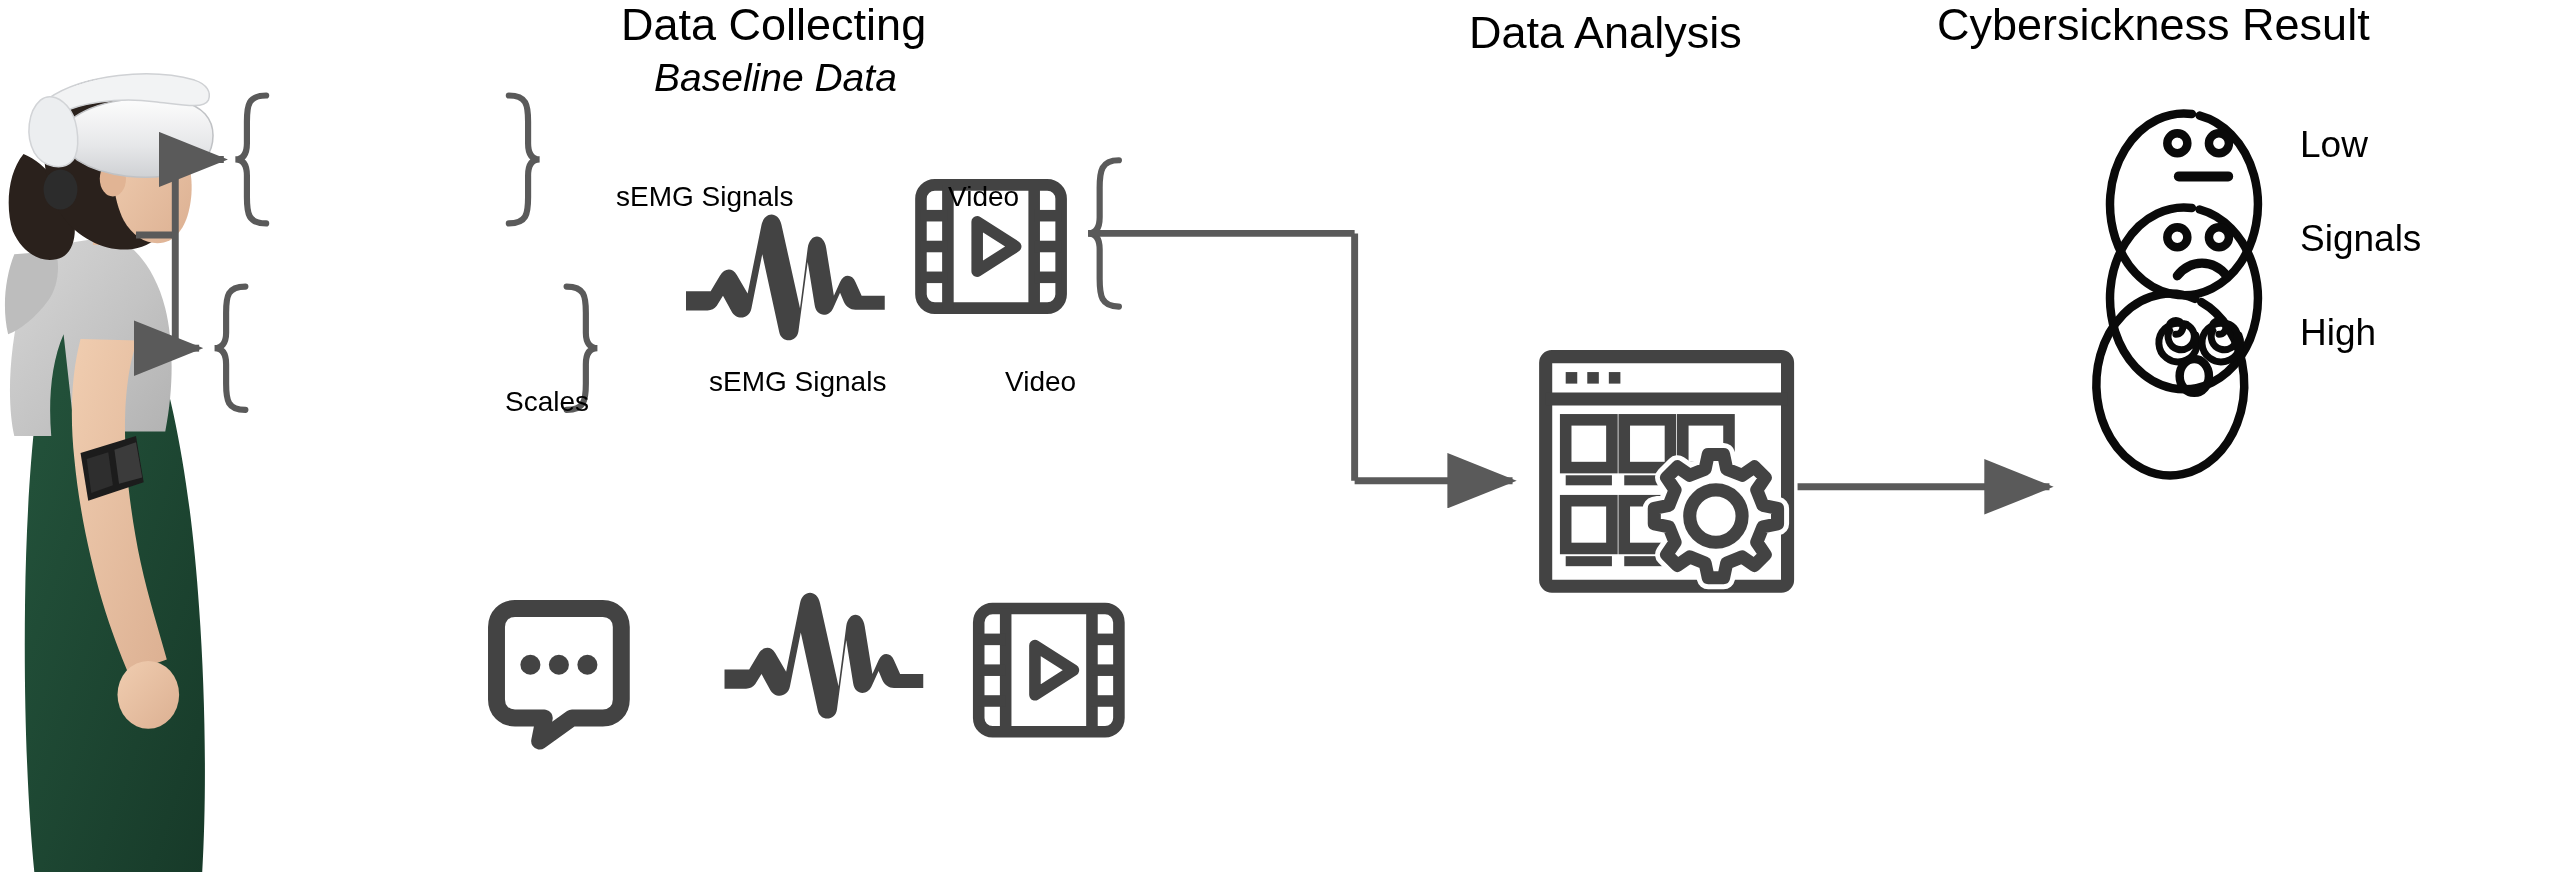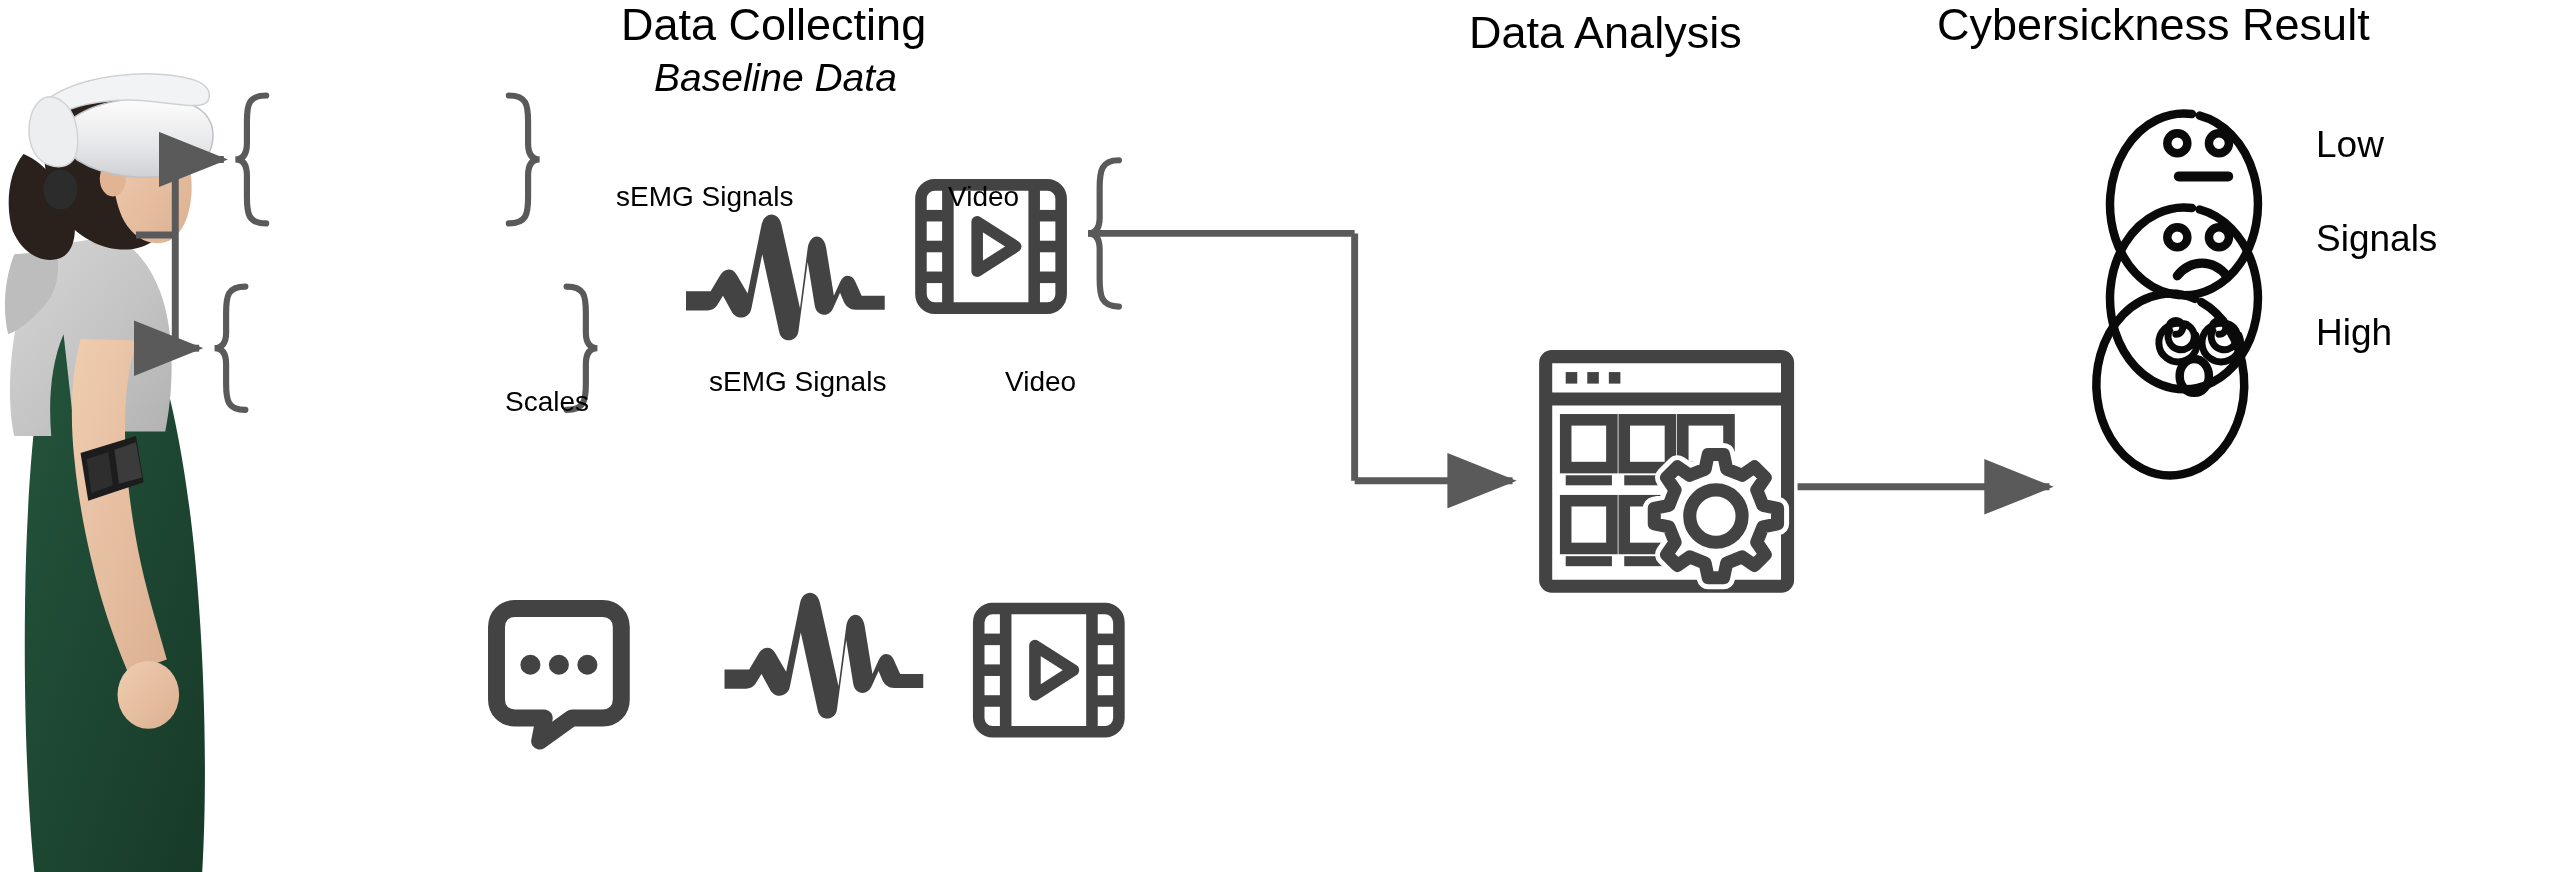--- a/index.html
+++ b/index.html
@@ -28,21 +28,21 @@
   .ttl {
     position: absolute;
     color: #000000;
     font-weight: 400;
     white-space: nowrap;
     line-height: 1;
   }
   .title-main   { font-size: 45px; }
   .title-sub    { font-size: 39px; }
   .label-icon   { font-size: 28px; }
-  .label-result { font-size: 37px; margin-left: 16px; }
+  .label-result { font-size: 37px; }
 </style>
 </head>
 <body>
 
 <div id="stage">
 
   <svg class="svg-layer" viewBox="0 0 3343 1132" xmlns="http://www.w3.org/2000/svg">
     <defs>
       <marker id="arrowhead" markerWidth="10" markerHeight="8" refX="9.4" refY="4" orient="auto" markerUnits="strokeWidth">
         <path d="M0,0 L10,4 L0,8 z" fill="#5a5a5a"></path>

